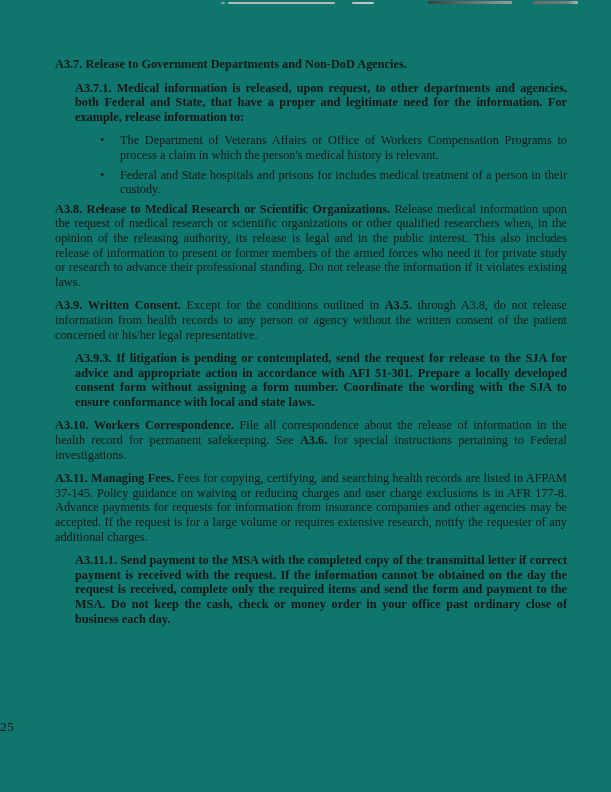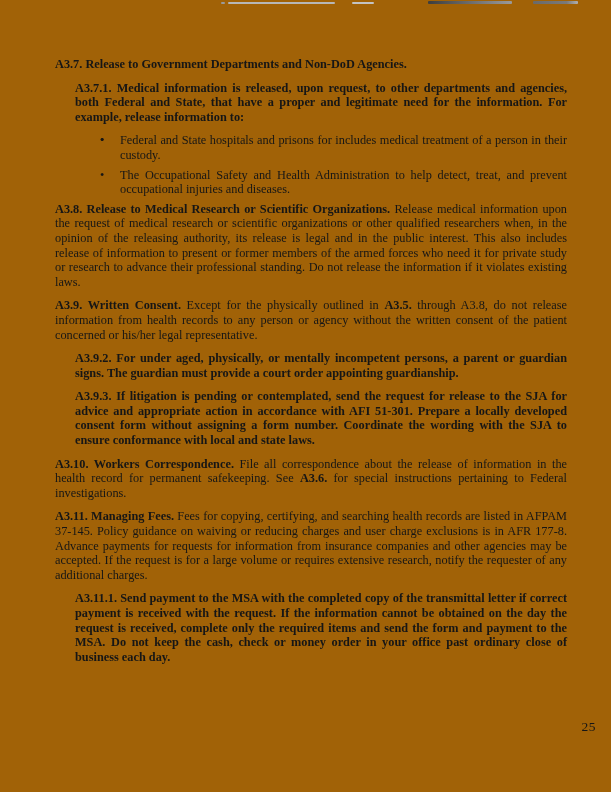--- a/index.html
+++ b/index.html
@@ -39,78 +39,74 @@
     left: 45px;
     top: 0;
   }
   .run { }
   .b { font-weight: bold; }
   .page-number {
     position: absolute;
     top: 719px;
     left: 0;
     width: 596px;
-    text-align: right;
+    text-align: left;
     font-size: 13.5px;
     letter-spacing: 0.5px;
   }
   
   .artifact {
     position: absolute;
     border-radius: 1px;
   }
   .artifact-1 { left: 221px; top: 2px; width: 4px;   height: 2px; background: #9a9a9a; }
   .artifact-2 { left: 228px; top: 2px; width: 107px; height: 2px; background: #b7b7b7; }
   .artifact-3 { left: 352px; top: 2px; width: 22px;  height: 2px; background: #c3c3c3; }
   .artifact-4 { left: 428px; top: 1px; width: 84px;  height: 3px;
                 background: linear-gradient(to right, #3d3d3d 0%, #5a5a5a 30%, #9a9a9a 100%); }
   .artifact-5 { left: 533px; top: 1px; width: 45px;  height: 3px;
                 background: linear-gradient(to right, #6a6a6a 0%, #7a7a7a 75%, #b0b0b0 100%); }
 </style>
 </head>
 <body>
 
-<div class="page" style="color: rgb(22, 22, 22); background: #a16207;">
+<div class="page" style="color: rgb(22, 22, 22); background: #0f766e;">
   <div class="artifact artifact-1"></div>
   <div class="artifact artifact-2"></div>
   <div class="artifact artifact-3"></div>
   <div class="artifact artifact-4"></div>
   <div class="artifact artifact-5"></div>
 
   <div class="content">
       <div class="para kind-section">
     
     <span class="runs"><span class="run b">A3.7.  Release to Government Departments and Non-DoD Agencies.</span></span>
   </div>
       <div class="para kind-sub">
     
     <span class="runs"><span class="run">A3.7.1.  Medical information is released, upon request, to other departments and agencies, both Federal and State, that have a proper and legitimate need for the information.  For example, release information to:</span></span>
   </div>
       <div class="para kind-bullet">
     <span class="bullet-marker">•</span>
+    <span class="runs"><span class="run">The Department of Veterans Affairs or Office of Workers Compensation Programs to process a claim in which the person's medical history is relevant.</span></span>
   </div>
       <div class="para kind-bullet">
     <span class="bullet-marker">•</span>
     <span class="runs"><span class="run">Federal and State hospitals and prisons for includes medical treatment of a person in their custody.</span></span>
   </div>
       <div class="para kind-bullet">
     <span class="bullet-marker">•</span>
-    <span class="runs"><span class="run">The Occupational Safety and Health Administration to help detect, treat, and prevent occupational injuries and diseases.</span></span>
   </div>
       <div class="para kind-section">
     
     <span class="runs"><span class="run b">A3.8.  Release to Medical Research or Scientific Organizations.</span><span class="run"> Release medical information upon the request of medical research or scientific organizations or other qualified researchers when, in the opinion of the releasing authority, its release is legal and in the public interest.  This also includes release of information to present or former members of the armed forces who need it for private study or research to advance their professional standing.  Do not release the information if it violates existing laws.</span></span>
   </div>
       <div class="para kind-section">
     
-    <span class="runs"><span class="run b">A3.9.  Written Consent.</span><span class="run"> Except for the physically outlined in </span><span class="run b">A3.5.</span><span class="run"> through A3.8, do not release information from health records to any person or agency without the written consent of the patient concerned or his/her legal representative.</span></span>
-  </div>
-      <div class="para kind-sub">
-    
-    <span class="runs"><span class="run">A3.9.2.  For under aged, physically, or mentally incompetent persons, a parent or guardian signs.  The guardian must provide a court order appointing guardianship.</span></span>
+    <span class="runs"><span class="run b">A3.9.  Written Consent.</span><span class="run"> Except for the conditions outlined in </span><span class="run b">A3.5.</span><span class="run"> through A3.8, do not release information from health records to any person or agency without the written consent of the patient concerned or his/her legal representative.</span></span>
   </div>
       <div class="para kind-sub">
     
     <span class="runs"><span class="run">A3.9.3.  If litigation is pending or contemplated, send the request for release to the SJA for advice and appropriate action in accordance with AFI 51-301.  Prepare a locally developed consent form without assigning a form number. Coordinate the wording with the SJA to ensure conformance with local and state laws.</span></span>
   </div>
       <div class="para kind-section">
     
     <span class="runs"><span class="run b">A3.10.  Workers Correspondence.</span><span class="run"> File all correspondence about the release of information in the health record for permanent safekeeping.  See </span><span class="run b">A3.6.</span><span class="run"> for special instructions pertaining to Federal investigations.</span></span>
   </div>
       <div class="para kind-section">

